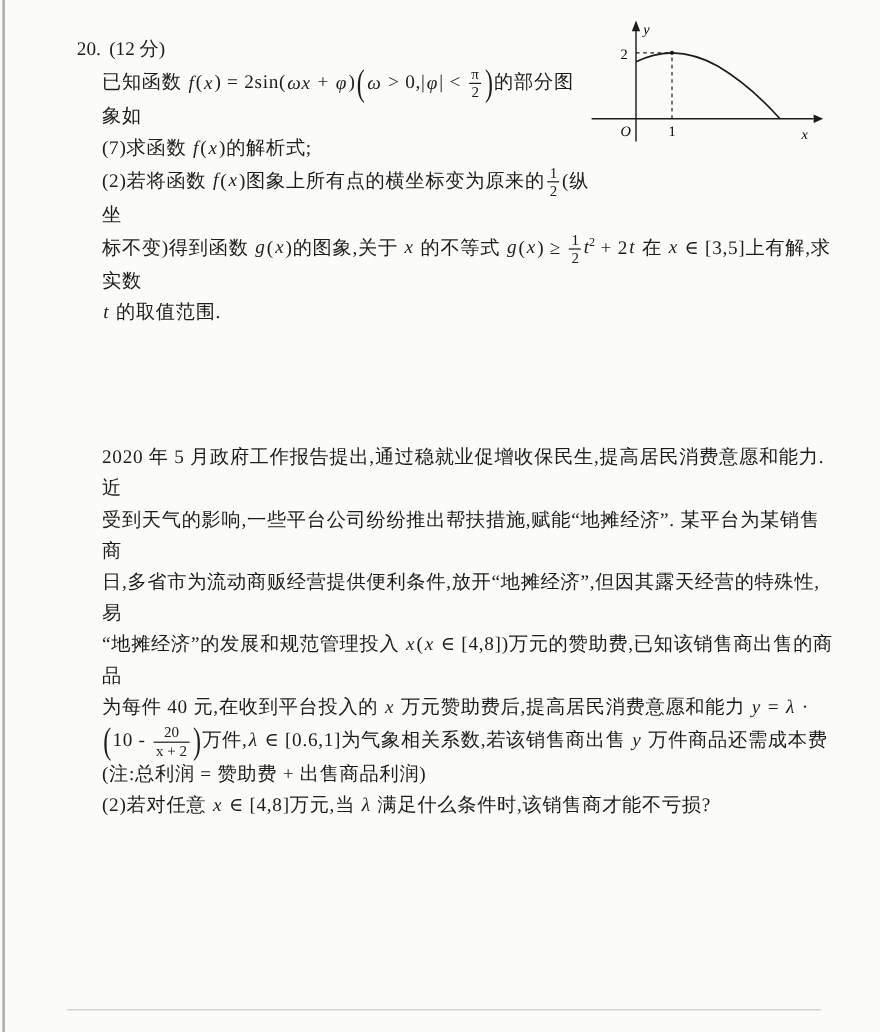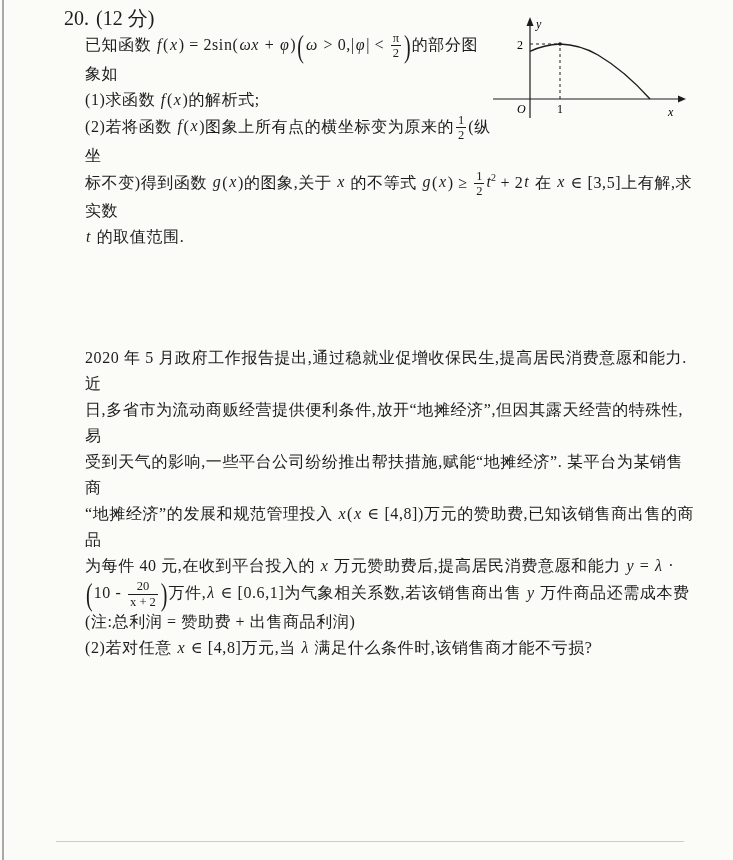--- a/index.html
+++ b/index.html
@@ -9,21 +9,21 @@
     color:#1c1c1c;
     font-family:"Liberation Serif","DejaVu Serif",serif;
     position:relative;overflow:hidden;
   }
   .page{position:relative;width:733px;height:860px;}
   .edge-left{position:absolute;left:2px;top:0;width:2px;height:100%;background:#a9a9a9;}
   .bottom-rule{position:absolute;left:56px;top:841px;width:628px;height:1px;background:#c9cfc4;}
 
   .content{position:relative;padding-top:5px;}
   .problem{position:relative;padding-left:64px;padding-right:34px;}
-  .prob-head{font-size:20px;line-height:26px;}
+  .prob-head{font-size:16px;line-height:26px;margin-top:24px;}
   .prob-points{margin-left:7px;}
   .prob-body{padding-left:21px;}
 
   .line{font-size:16px;line-height:26px;letter-spacing:0.6px;}
   .line.narrow{max-width:408px;}
 
   .m{font-style:italic;padding:0 1px;font-family:"Liberation Serif","DejaVu Serif",serif;}
   .t{}
 
   .frac{display:inline-flex;flex-direction:column;text-align:center;
@@ -59,38 +59,38 @@
 
   <div class="content">
 
     <section class="problem" id="problem-20">
       <div class="prob-head"><span class="prob-num">20.</span><span class="prob-points">(12 分)</span></div>
       <div class="prob-body">
           <div class="line narrow"><span class="t">已知函数 </span><span class="m">f</span><span class="t">(</span><span class="m">x</span><span class="t">) = 2sin(</span><span class="m">ωx</span><span class="t"> + </span><span class="m">φ</span><span class="t">)</span><span class="bigp">(</span><span class="m">ω</span><span class="t"> &gt; 0,|</span><span class="m">φ</span><span class="t">| &lt; </span><span class="frac">
               <span class="num">π</span>
               <span class="den">2</span>
             </span><span class="bigp">)</span><span class="t">的部分图象如</span></div>
-          <div class="line narrow"><span class="t">(1)求函数 </span><span class="m">f</span><span class="t">(</span><span class="m">x</span><span class="t">)的解析式;</span></div>
+          <div class="line narrow"><span class="t">(7)求函数 </span><span class="m">f</span><span class="t">(</span><span class="m">x</span><span class="t">)的解析式;</span></div>
           <div class="line narrow"><span class="t">(2)若将函数 </span><span class="m">f</span><span class="t">(</span><span class="m">x</span><span class="t">)图象上所有点的横坐标变为原来的</span><span class="frac">
               <span class="num">1</span>
               <span class="den">2</span>
             </span><span class="t">(纵坐</span></div>
           <div class="line"><span class="t">标不变)得到函数 </span><span class="m">g</span><span class="t">(</span><span class="m">x</span><span class="t">)的图象,关于 </span><span class="m">x</span><span class="t"> 的不等式 </span><span class="m">g</span><span class="t">(</span><span class="m">x</span><span class="t">) ≥ </span><span class="frac">
               <span class="num">1</span>
               <span class="den">2</span>
             </span><span class="pow"><span class="base">t</span><sup>2</sup></span><span class="t"> + 2</span><span class="m">t</span><span class="t"> 在 </span><span class="m">x</span><span class="t"> ∈ [3,5]上有解,求实数</span></div>
           <div class="line"><span class="m">t</span><span class="t"> 的取值范围.</span></div>
         </div>
     </section>
 
     <section class="problem" id="problem-21">
       <div class="prob-body">
           <div class="line"><span class="t">2020 年 5 月政府工作报告提出,通过稳就业促增收保民生,提高居民消费意愿和能力.  近</span></div>
+          <div class="line"><span class="t">受到天气的影响,一些平台公司纷纷推出帮扶措施,赋能“地摊经济”.  某平台为某销售商</span></div>
           <div class="line"><span class="t">日,多省市为流动商贩经营提供便利条件,放开“地摊经济”,但因其露天经营的特殊性,易</span></div>
-          <div class="line"><span class="t">受到天气的影响,一些平台公司纷纷推出帮扶措施,赋能“地摊经济”.  某平台为某销售商</span></div>
           <div class="line"><span class="t">“地摊经济”的发展和规范管理投入 </span><span class="m">x</span><span class="t">(</span><span class="m">x</span><span class="t"> ∈ [4,8])万元的赞助费,已知该销售商出售的商品</span></div>
           <div class="line"><span class="t">为每件 40 元,在收到平台投入的 </span><span class="m">x</span><span class="t"> 万元赞助费后,提高居民消费意愿和能力 </span><span class="m">y</span><span class="t"> = </span><span class="m">λ</span><span class="t"> ·</span></div>
           <div class="line"><span class="bigp">(</span><span class="t">10 - </span><span class="frac">
               <span class="num">20</span>
               <span class="den">x + 2</span>
             </span><span class="bigp">)</span><span class="t">万件,</span><span class="m">λ</span><span class="t"> ∈ [0.6,1]为气象相关系数,若该销售商出售 </span><span class="m">y</span><span class="t"> 万件商品还需成本费</span></div>
           <div class="line"><span class="t">(注:总利润 = 赞助费 + 出售商品利润)</span></div>
           <div class="line"><span class="t">(2)若对任意 </span><span class="m">x</span><span class="t"> ∈ [4,8]万元,当 </span><span class="m">λ</span><span class="t"> 满足什么条件时,该销售商才能不亏损?</span></div>
         </div>
     </section>

